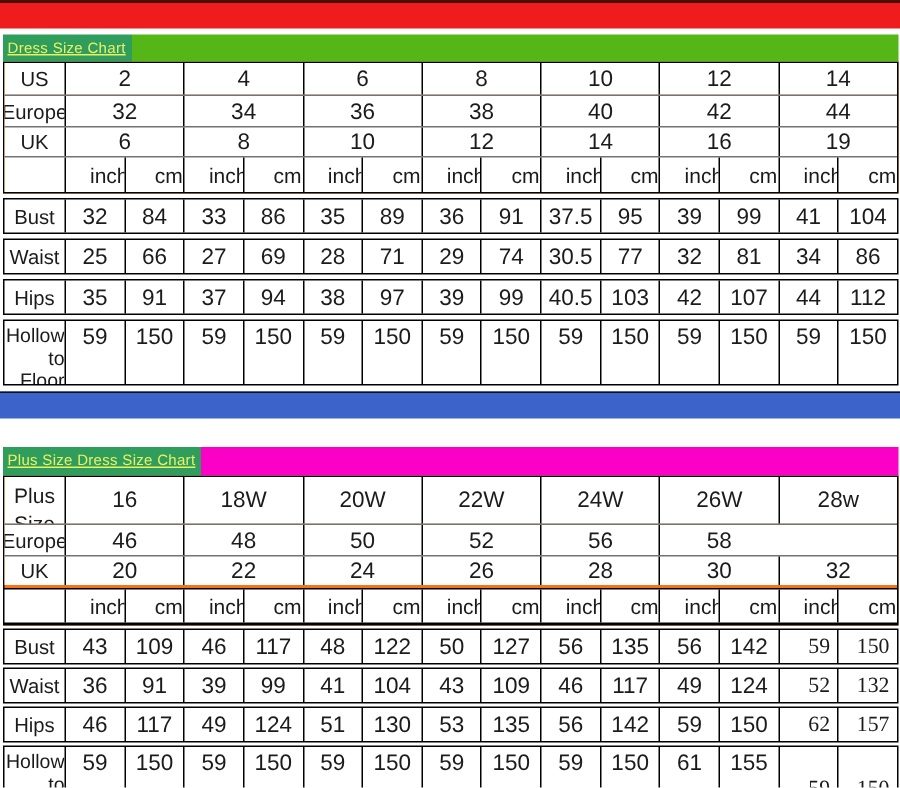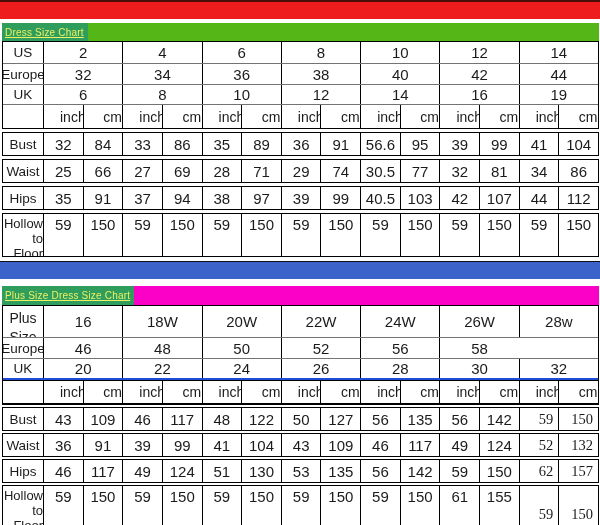--- a/index.html
+++ b/index.html
@@ -8,31 +8,31 @@
     background: #ffffff;
     font-family: "Liberation Sans", sans-serif;
     overflow: hidden;
     position: relative;
   }
   .banner { width: 600px; }
   .red-banner  { height: 19px; border-top: 2px solid #4a0e06; }
   .blue-banner { height: 18px; margin-top: 4px; border-top: 1px solid #101018; }
   .sheet { margin-left: 2px; margin-right: 1px; }
   .title-bar { display: flex; height: 18px; margin-top: 4px; }
-  .title-bar.t2 { height: 19px; margin-top: 7px; }
+  .title-bar.t2 { height: 19px; margin-top: 19px; }
   .title-chip {
     font-size: 10px;
     line-height: 17px;
     padding: 1px 4px 0 3px;
     text-decoration: underline;
     white-space: nowrap;
     letter-spacing: 0.2px;
   }
   .title-rest { flex: 1; }
-  .block { border: 1px solid #000; background: #1d4ed8; }
+  .block { border: 1px solid #000; background: #f97316; }
   .block .row { border-top: 1px solid #737373; }
   .block .row:first-child { border-top: none; }
   .row { display: grid; background: #fff; }
   .row.hdr { grid-template-columns: 40px repeat(7, 1fr); }
   .row.val { grid-template-columns: 40px repeat(14, 1fr); }
   .body-rows .row { border: 1px solid #000; }
   .body-rows.g3 .row { margin-top: 3px; }
   .body-rows.g2 .row { margin-top: 2px; }
   .cell {
     border-left: 1px solid #000;
@@ -132,21 +132,21 @@
       <div class="row val" style="height: 24px;">
         <div class="cell lbl">Bust</div>
         <div class="cell">32</div>
         <div class="cell">84</div>
         <div class="cell">33</div>
         <div class="cell">86</div>
         <div class="cell">35</div>
         <div class="cell">89</div>
         <div class="cell">36</div>
         <div class="cell">91</div>
-        <div class="cell">56.6</div>
+        <div class="cell">37.5</div>
         <div class="cell">95</div>
         <div class="cell">39</div>
         <div class="cell">99</div>
         <div class="cell">41</div>
         <div class="cell">104</div>
       </div>
       <div class="row val" style="height: 24px;">
         <div class="cell lbl">Waist</div>
         <div class="cell">25</div>
         <div class="cell">66</div>

